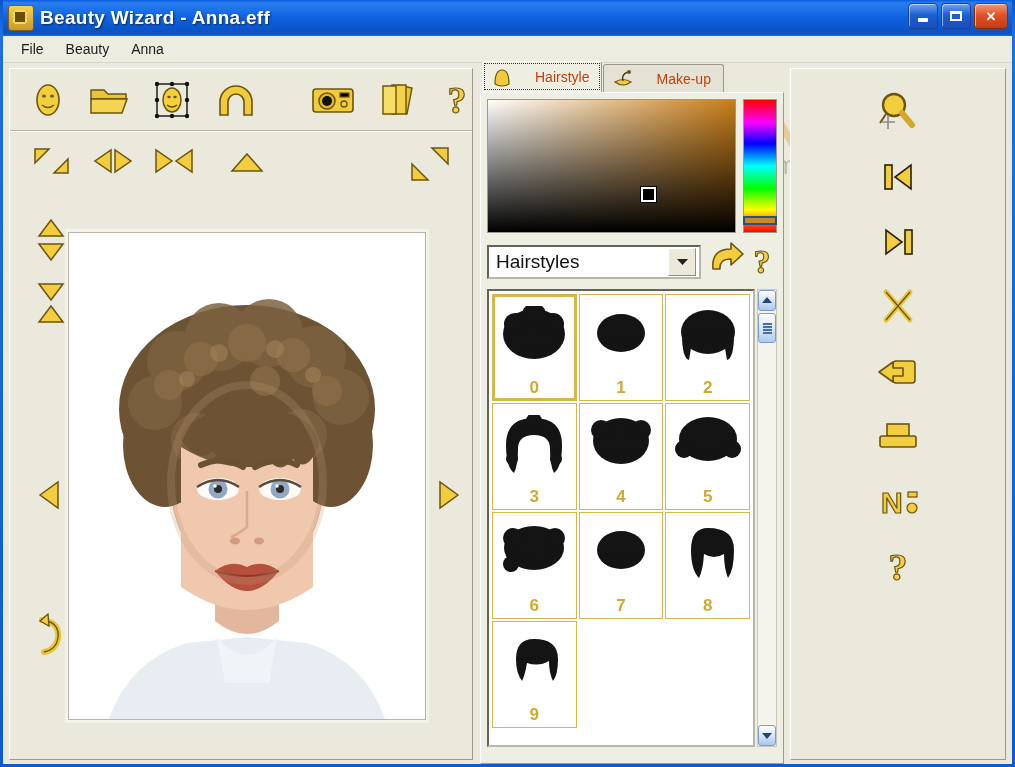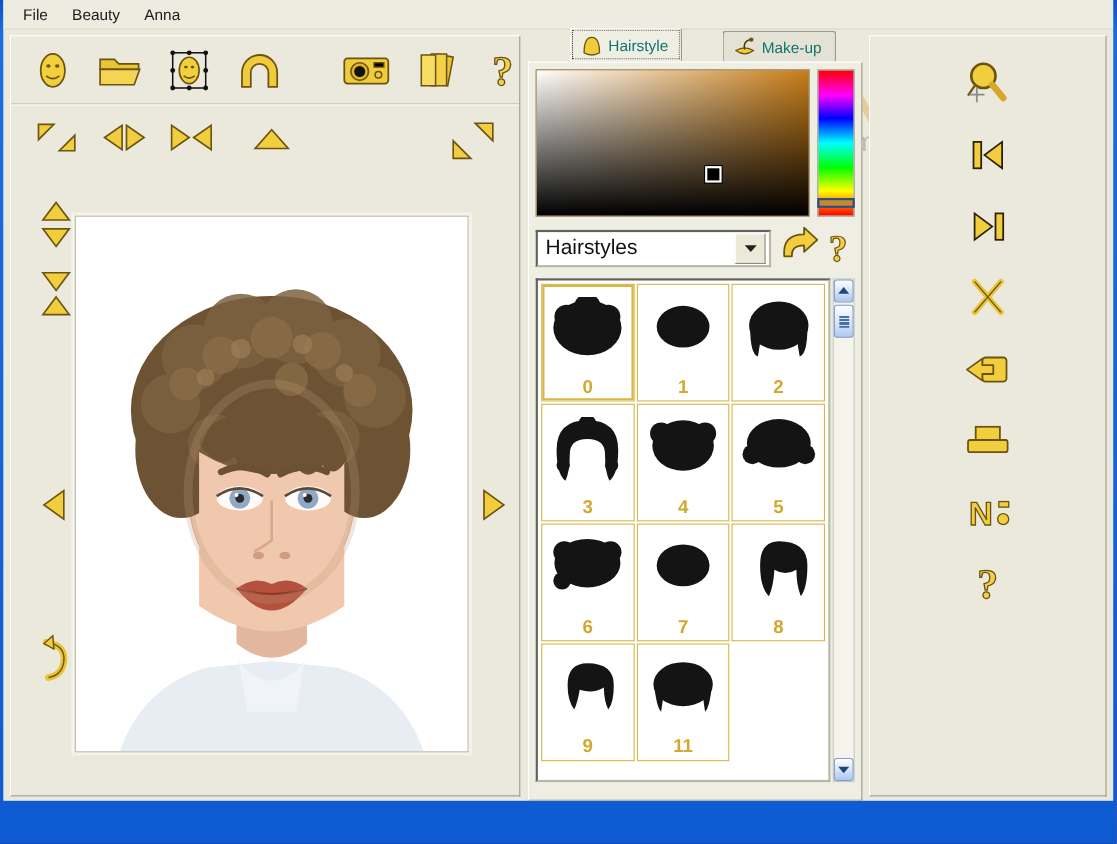--- a/index.html
+++ b/index.html
@@ -61,23 +61,23 @@
   .editzone{position:absolute;left:0;right:0;top:63px;bottom:0;}
   .arrow-btn{position:absolute;display:flex;align-items:center;justify-content:center;}
 
   .canvas{position:absolute;left:58px;top:100px;width:356px;height:486px;
           background:#fff;border:1px solid #b7b6a6;
           box-shadow:0 0 0 3px #f4f3ea,0 1px 3px rgba(0,0,0,.22);overflow:hidden;}
 
   
   .mid{width:310px;box-sizing:border-box;padding:0 3px;position:relative;z-index:6;}
   .tabs{display:flex;align-items:flex-end;height:30px;padding-left:2px;}
-  .tab{height:27px;display:flex;align-items:center;gap:4px;padding:0 12px 0 8px;
-       font-size:14px;color:#0f766e;background:#e4e2d4;border:1px solid #9b9a8c;
-       border-bottom:none;border-radius:3px 3px 0 0;margin-right:1px;margin-left:36px;}
+  .tab{height:27px;display:flex;align-items:center;gap:22px;padding:0 12px 0 8px;
+       font-size:14px;color:#c2410c;background:#e4e2d4;border:1px solid #9b9a8c;
+       border-bottom:none;border-radius:3px 3px 0 0;margin-right:1px;}
   .tab.active{height:30px;background:#efeee3;border-color:#fff;border-right-color:#9b9a8c;
        outline:1px dotted #333;outline-offset:-3px;font-weight:normal;}
   .tabpanel{height:calc(100% - 30px);box-sizing:border-box;background:#efeee3;
        border:1px solid #fff;border-right-color:#9b9a8c;border-bottom-color:#9b9a8c;
        padding:6px;position:relative;}
 
   .picker{display:flex;gap:7px;height:134px;}
   .sv{flex:1;position:relative;border:1px solid #9b9a8c;background:#c87d18;}
   .sv .white{position:absolute;inset:0;background:linear-gradient(90deg,#fff,rgba(255,255,255,0));}
   .sv .black{position:absolute;inset:0;background:linear-gradient(0deg,#000,rgba(0,0,0,0));}
@@ -121,20 +121,35 @@
         border:1px solid #fff;border-right-color:#9b9a8c;border-bottom-color:#9b9a8c;
         padding-top:14px;position:relative;z-index:6;}
   .rtools{display:flex;flex-direction:column;align-items:center;gap:19px;padding-top:6px;}
   .r-ico{width:46px;height:46px;display:flex;align-items:center;justify-content:center;}
 </style>
 </head>
 <body>
 
 <div class="window">
 
+  <div class="titlebar">
+    <div class="title-icon"></div>
+    <div class="title-text">Beauty Wizard - Anna.eff</div>
+    <div class="win-btns">
+      <div class="wbtn">
+          <div class="min-g"></div>
+        </div>
+      <div class="wbtn">
+          <div class="max-g"></div>
+        </div>
+      <div class="wbtn close">
+          <i>✕</i>
+        </div>
+    </div>
+  </div>
 
   <div class="client">
 
     <div class="menubar">
       <div class="menuitem">File</div>
       <div class="menuitem">Beauty</div>
       <div class="menuitem">Anna</div>
     </div>
 
     <div class="wm wm1">DOWNLOAD</div>
@@ -530,33 +545,20 @@
               <div class="cell">
                 <div class="thumb">
                   <svg width="70" height="62" viewBox="0 0 70 62">
                       <g fill="#141414">
                   <path d="M35 6 q24 0 24 20 q0 16 -5 22 q-4 -8 -4 -20 q-10 6 -22 2 q-2 12 -5 18 q-6 -8 -6 -22 q0 -20 18 -20z"></path>
                       </g>
                     </svg>
                 </div>
                 <div class="num">9</div>
               </div>
-              <div class="cell">
-                <div class="thumb">
-                  <svg width="70" height="62" viewBox="0 0 70 62">
-                      <g fill="#141414">
-                  <ellipse cx="35" cy="25" rx="27" ry="20"></ellipse>
-                        <path d="M9 28 q2 18 6 22 q2 -12 2 -20z"></path>
-                  <path d="M61 28 q-2 18 -6 22 q-2 -12 -2 -20z"></path>
-                        <path d="M15 32 q7 12 11 1 q6 11 11 0 q6 11 11 -1 q5 10 9 -2z"></path>
-                      </g>
-                    </svg>
-                </div>
-                <div class="num">11</div>
-              </div>
             </div>
 
             <div class="sbar">
               <div>
                 <div class="sbtn">
                   <svg width="10" height="7" viewBox="0 0 10 7">
                       <path d="M5 0 l5 6 h-10z" fill="#20447c"></path>
                     </svg>
                 </div>
                 <div class="sthumb">

